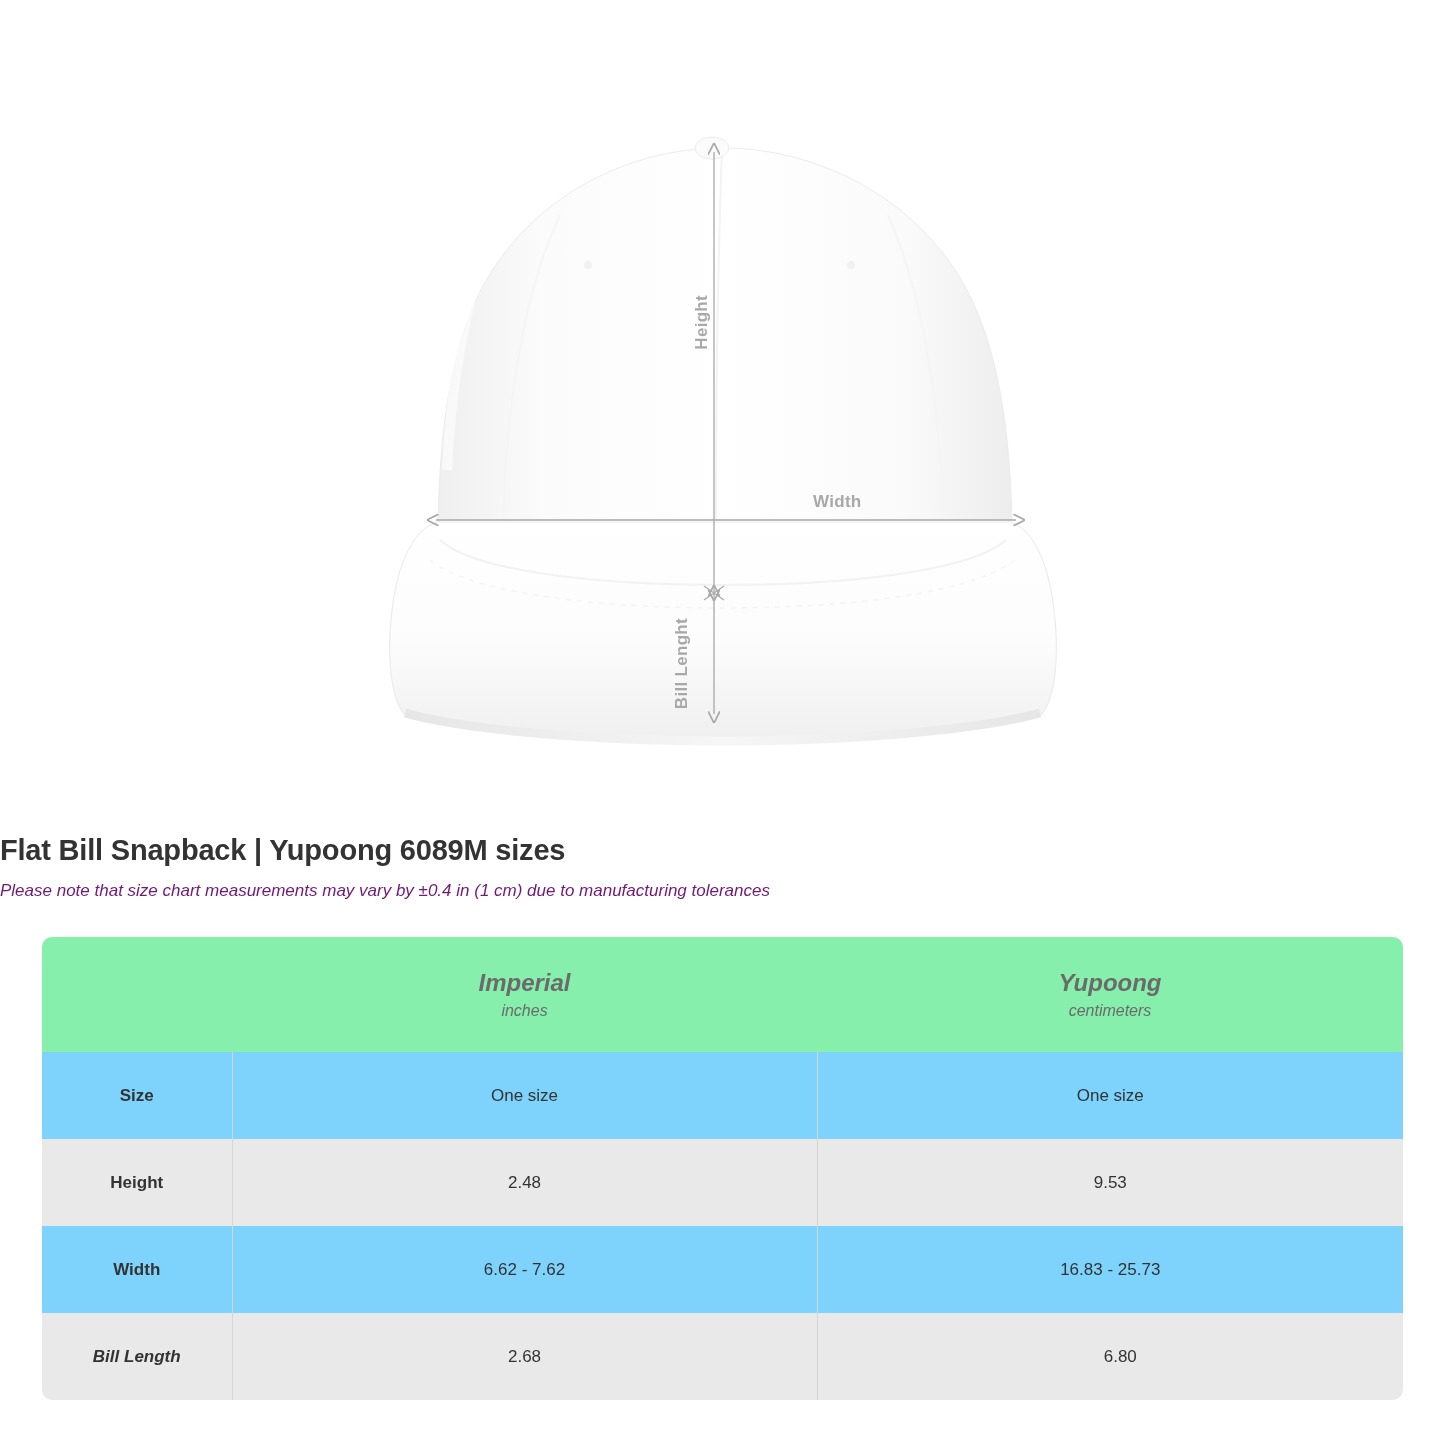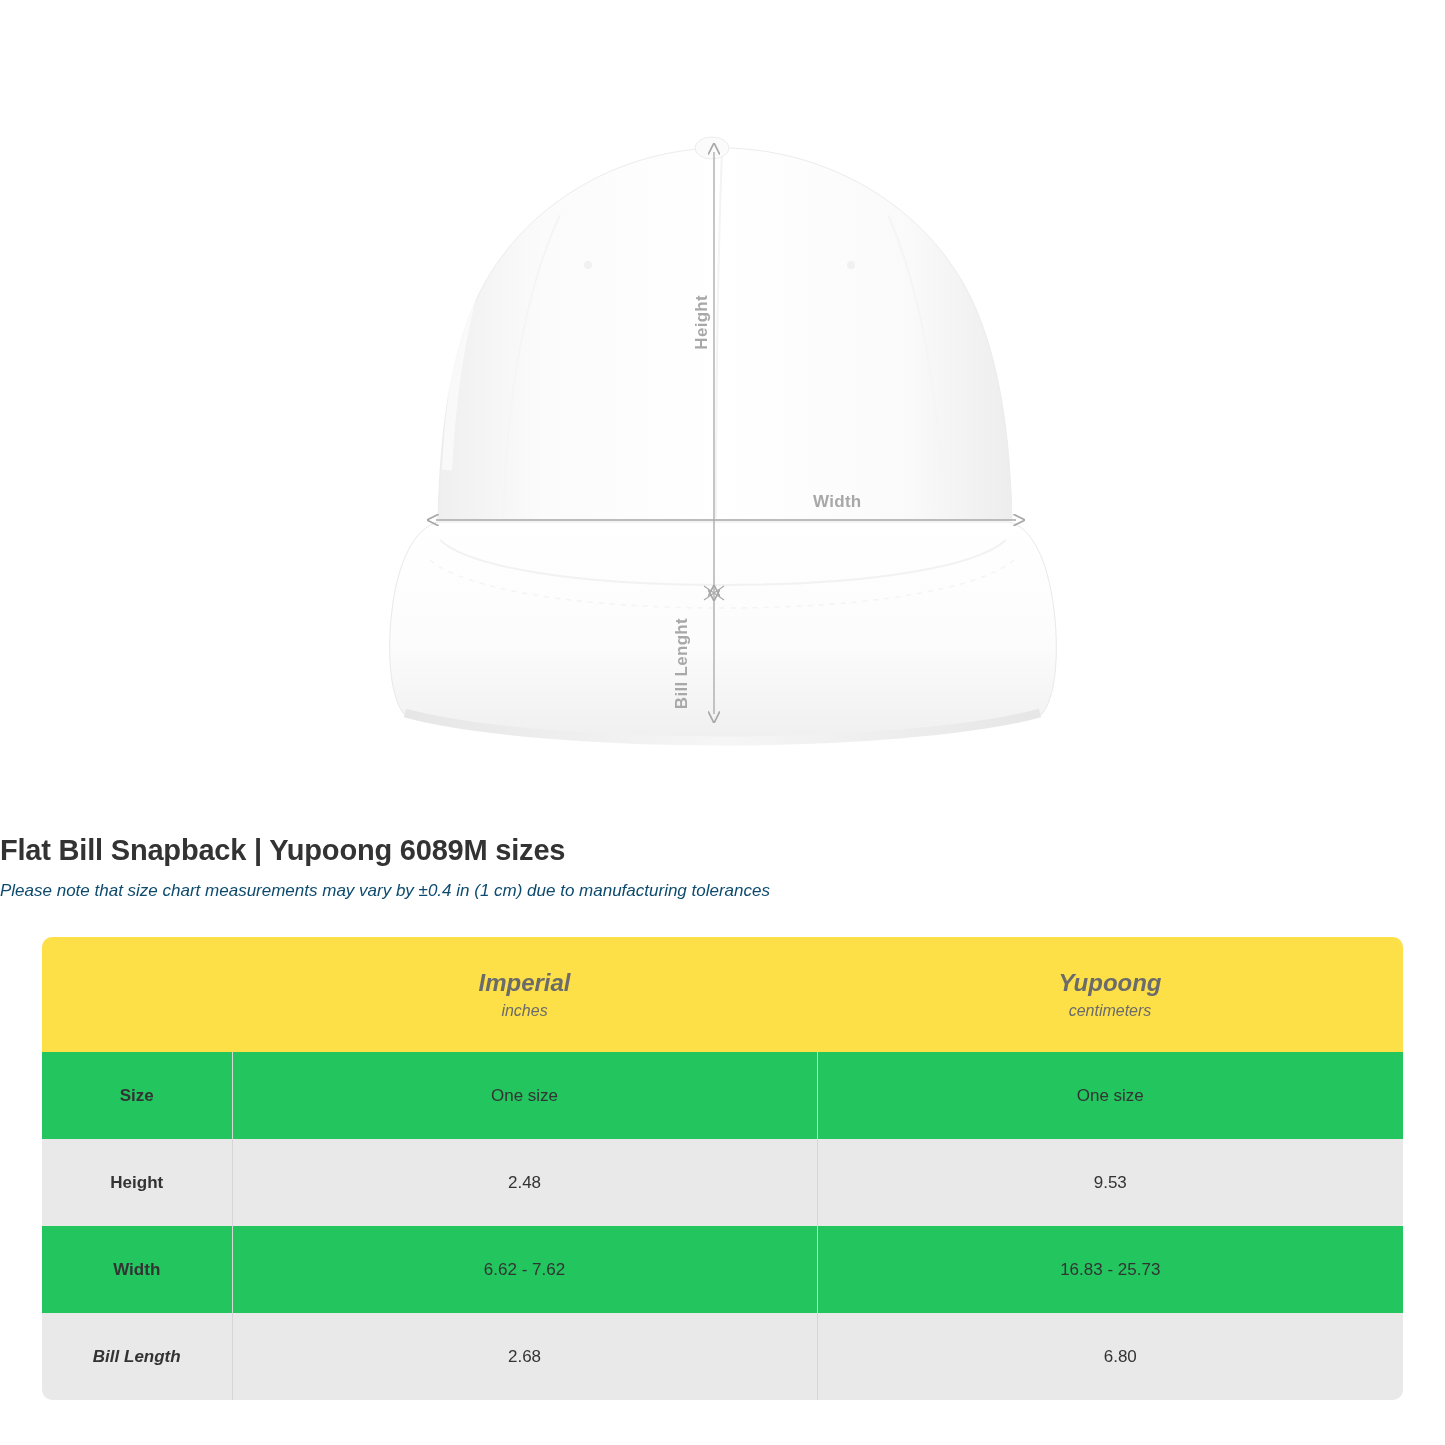--- a/index.html
+++ b/index.html
@@ -55,40 +55,40 @@
   .chart-title {
     font-size: 29px;
     font-weight: bold;
     color: #333333;
     margin: 0;
     letter-spacing: -0.2px;
   }
   .chart-note {
     font-size: 17px;
     font-style: italic;
-    color: #0c4a6e;
+    color: #701a75;
     margin: 14px 0 0 0;
   }
 
   
   .table-wrap {
     margin: 36px 42px 0 42px;
   }
   table.size-table {
     width: 1361px;
     border-collapse: collapse;
     table-layout: fixed;
   }
   table.size-table th,
   table.size-table td {
     text-align: center;
     vertical-align: middle;
   }
   thead th {
-    background: #fde047;
+    background: #86efac;
     height: 115px;
     padding: 0;
     font-weight: normal;
   }
   thead th.corner {
     border-top-left-radius: 10px;
   }
   thead th.last {
     border-top-right-radius: 10px;
   }
@@ -101,21 +101,21 @@
     line-height: 1.2;
   }
   .unit-name {
     font-size: 16px;
     font-style: italic;
     color: #6b6b6b;
     display: block;
     margin-top: 5px;
   }
   tbody tr { height: 87px; }
-  tbody tr.odd td { background: #22c55e; }
+  tbody tr.odd td { background: #7dd3fc; }
   tbody tr.even td { background: #e9e9e9; }
   tbody td {
     font-size: 17px;
     color: #333333;
     border-right: 1px solid #d6d6d6;
     padding: 0;
   }
   tbody td:last-child { border-right: none; }
   tbody td.rowhead {
     font-weight: bold;

